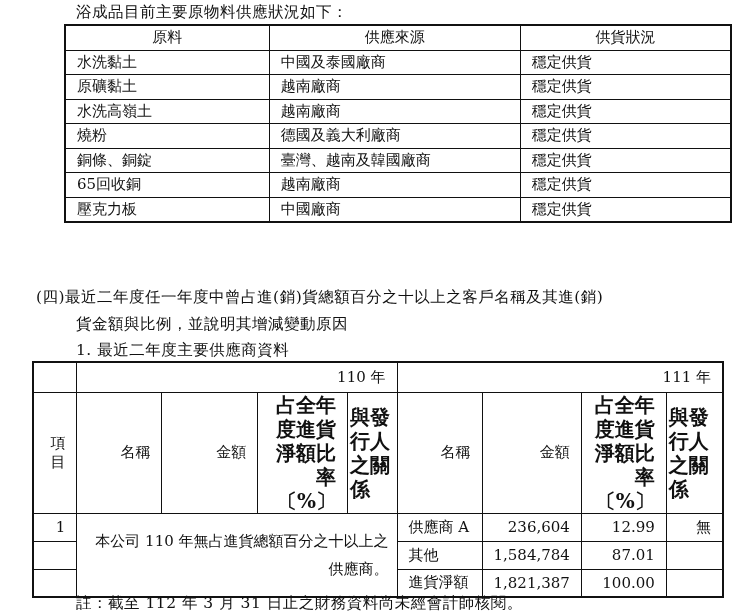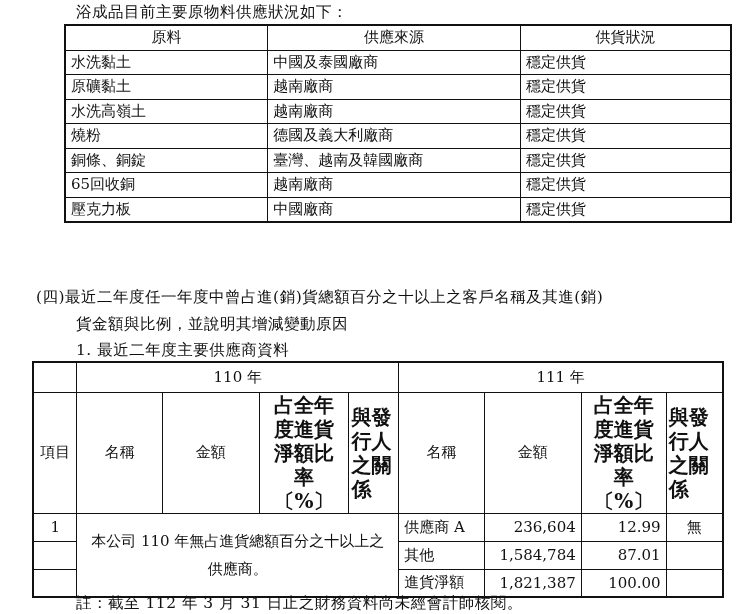--- a/index.html
+++ b/index.html
@@ -1,27 +1,27 @@
 <!DOCTYPE html>
 <html><head>
 <meta charset="utf-8">
 <style>
   html, body { margin:0; padding:0; background:#fff; }
   body { width:740px; height:614px; position:relative; overflow:hidden;
          font-family:"DejaVu Serif","Liberation Serif",serif; color:#111; font-size:15px; }
   .abs { position:absolute; }
   .line { white-space:nowrap; font-size:15.5px; letter-spacing:0.5px; }
   table { border-collapse:collapse; position:absolute; }
-  td { border:1.5px solid #111; padding:0 5px; vertical-align:middle; font-size:15px; }
+  td { border:1.5px solid #111; padding:0 11px; vertical-align:middle; font-size:15px; }
   #t1 { left:64px; top:24px; width:668px; border:2.5px solid #111; }
   #t1 td { height:23.5px; }
   #t1 .c1 { width:192px; } #t1 .c2 { width:243px; } #t1 .c3 { width:200px; }
   #t1 .hdr td { text-align:center; }
   #t2 { left:32px; top:361px; width:692px; border:2.5px solid #111; }
-  .center { text-align:center; }
+  .center { text-align:right; }
   .right { text-align:right;margin-top:40px; }
   .narrow { font-size:20px; line-height:24px;font-weight:bold; }
 </style>
 </head>
 <body>
 
 <div class="abs line" style="left:76px; top:2px;">浴成品目前主要原物料供應狀況如下：</div>
 
 <table id="t1">
   <tbody>

